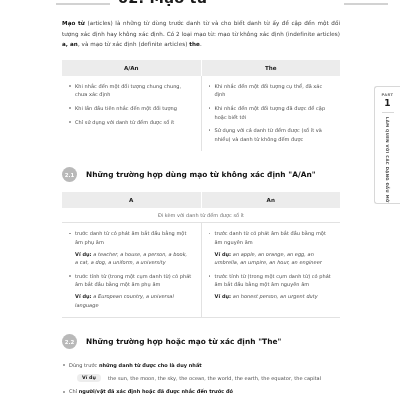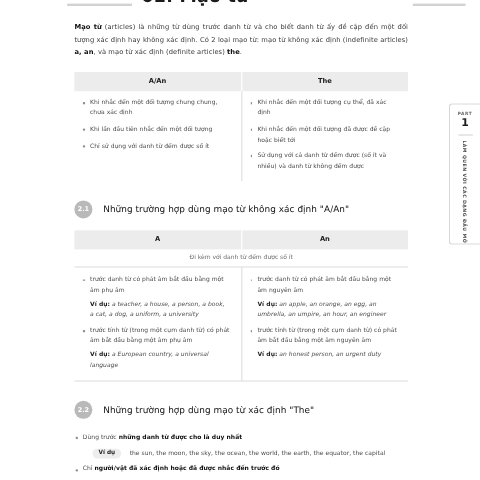--- a/index.html
+++ b/index.html
@@ -80,21 +80,21 @@
   
   .sechead { display:flex; align-items:center; margin-top:16px; }
   .secnum {
     width:15px; height:15px; border-radius:50%;
     background:#b9b9b9; color:#fff;
     font-size:5.4px; font-weight:bold;
     display:flex; align-items:center; justify-content:center;
     flex:0 0 auto;
   }
   .sectitle {
-    margin-left:9px; font-size:7.4px; font-weight:normal;
+    margin-left:9px; font-size:7.4px; font-weight:bold;
     color:#111; letter-spacing:.05px;
   }
 
   
   .thelist { margin-top:12px; }
   .thelist > li { margin-bottom:9px; }
   .thelist > li:last-child { margin-bottom:0; }
   .thelist b { color:#111; font-weight:bold; }
   .expill { display:flex; align-items:flex-start; margin-top:4px; padding-left:8px; }
   .pill {
@@ -191,21 +191,21 @@
                 <li>trước danh từ có phát âm bắt đầu bằng một âm nguyên âm<div class="exline"><span class="exlbl">Ví dụ:</span> <i>an apple, an orange, an egg, an umbrella, an umpire, an hour, an engineer</i></div></li>
                 <li>trước tính từ (trong một cụm danh từ) có phát âm bắt đầu bằng một âm nguyên âm<div class="exline"><span class="exlbl">Ví dụ:</span> <i>an honest person, an urgent duty</i></div></li>
               </ul>
         </td>
       </tr>
     </tbody>
       </table>
 
     <div class="sechead">
       <div class="secnum">2.2</div>
-      <div class="sectitle">Những trường hợp dùng mạo từ xác định "The"</div>
+      <div class="sectitle">Những trường hợp hoặc mạo từ xác định "The"</div>
     </div>
 
     <ul class="bl thelist">
         <li>Dùng trước <b>những danh từ được cho là duy nhất</b><div class="expill">
             <span class="pill">Ví dụ</span>
             <span class="pilltxt">the sun, the moon, the sky, the ocean, the world, the earth, the equator, the capital</span>
           </div></li>
         <li>Chỉ <b>người/vật đã xác định hoặc đã được nhắc đến trước đó</b></li>
       </ul>
 

